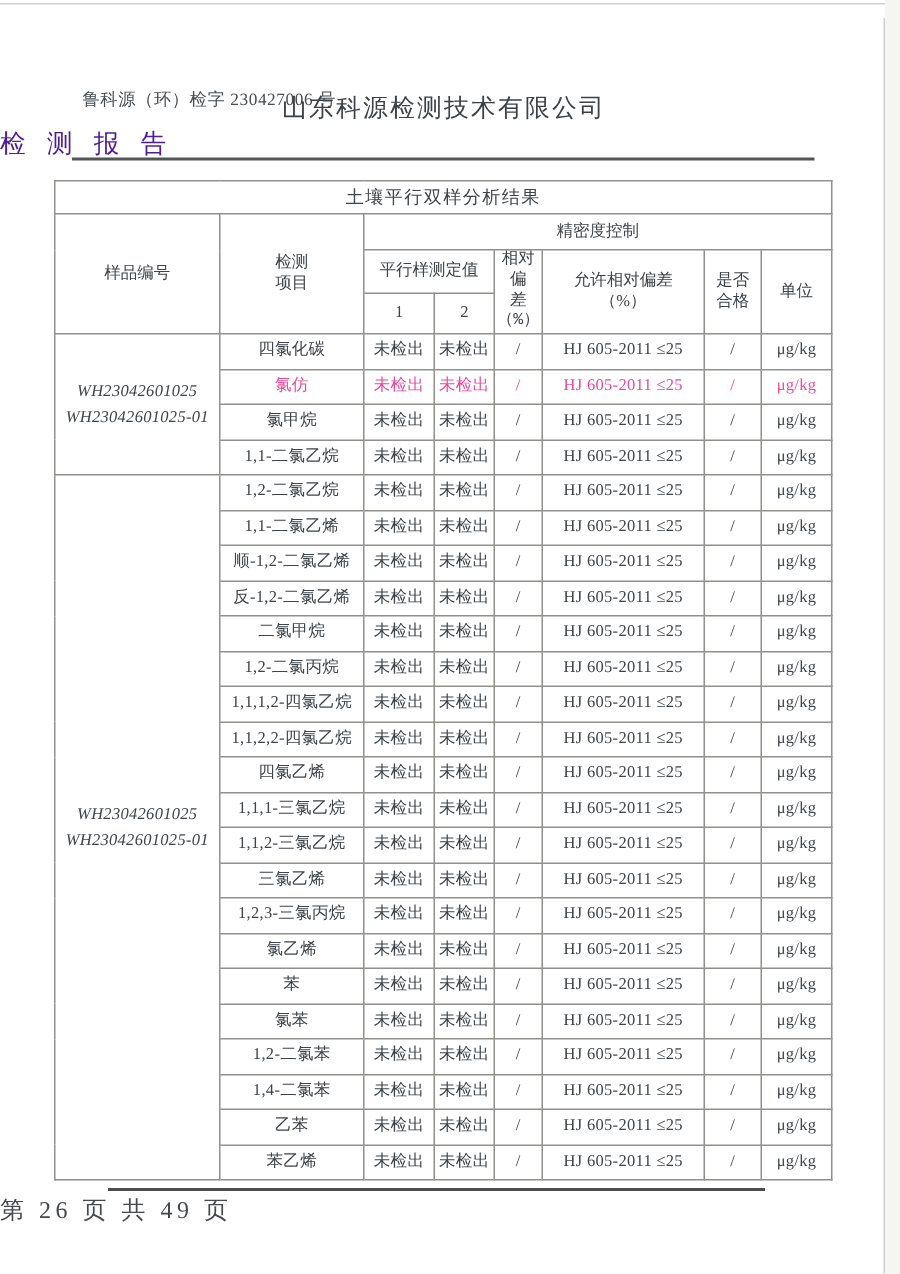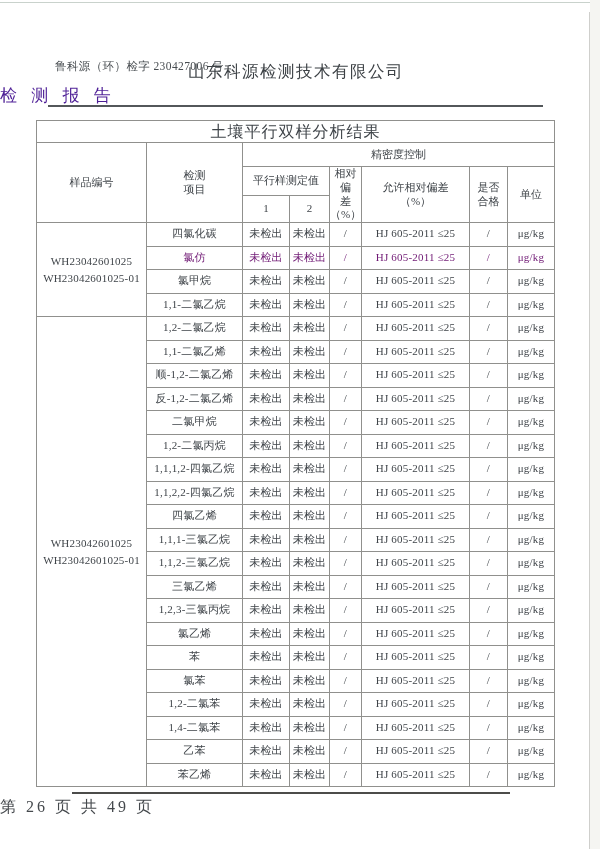--- a/index.html
+++ b/index.html
@@ -26,32 +26,32 @@
   table.results th, table.results td{
     border:1px solid #90908d;
     font-weight:normal;
     text-align:center;vertical-align:middle;
     padding:0;overflow:hidden;
     font-size:11px;line-height:1.25;
     color:inherit;
   }
   thead th{font-size:11.5px;}
   tr.r-title{height:22px;}
-  tr.r-title th{font-size:16px;letter-spacing:1px;}
+  tr.r-title th{font-size:12px;letter-spacing:1px;}
   tr.r-h1{height:24px;}
   tr.r-h2{height:27px;}
   tr.r-h3{height:25px;}
   tbody tr{height:23.5px;}
   .pre{white-space:pre-line;}
-  th.c-reldev{font-size:10.5px;}
-  td.c-sample{font-size:11px;letter-spacing:0.2px;color:#53585c;}
+  th.c-reldev{font-size:10.5px;font-family:Liberation Mono, monospace;}
+  td.c-sample{font-size:11px;letter-spacing:0.2px;color:#53585c;font-style:italic;}
   td.c-sample div{line-height:1.5;}
   td.c-allow{font-size:10.5px;font-family:Liberation Serif, serif;}
   td.c-unit{font-size:11px;}
-  tbody tr[data-row="0-1"]{color:#701a75;}
+  tbody tr[data-row="0-1"]{color:#ec4899;}
   tbody tr[data-row="0-0"] td, tbody tr{letter-spacing:0.2px;}
 
   .footer-rule{position:absolute;left:72px;top:792px;width:438px;height:1.5px;background:#4c4c4a;}
   .footer{position:absolute;left:0;top:797px;width:592px;text-align:left;font-size:16px;letter-spacing:3px;color:#45494d;}
 </style>
 </head>
 <body>
 
 <div class="scan-top-edge"></div>
 <div class="scan-right-strip"></div>

